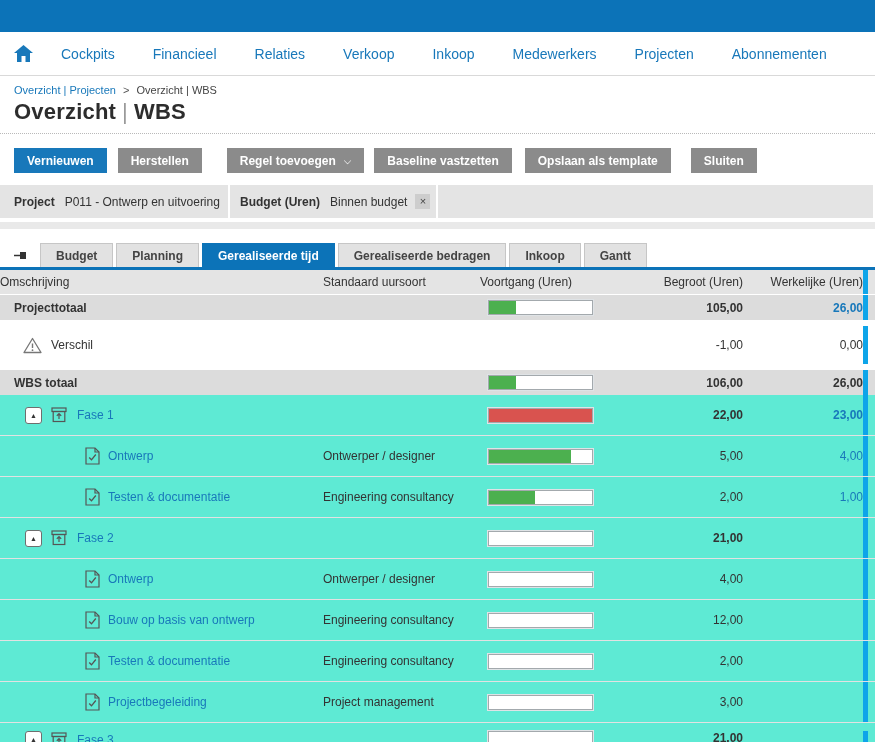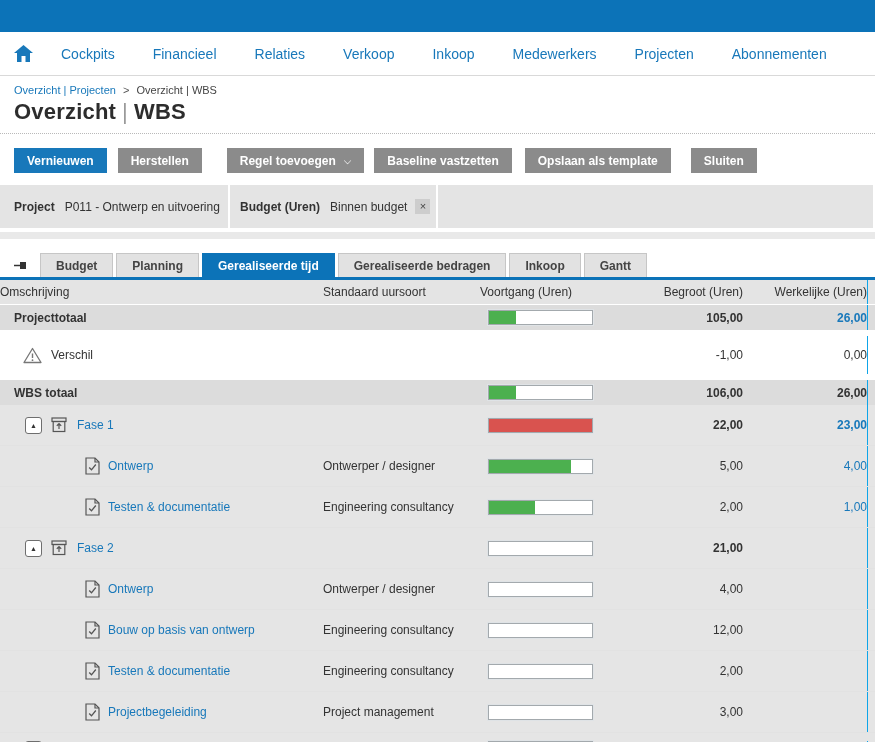--- a/index.html
+++ b/index.html
@@ -29,21 +29,21 @@
   .btn { height:25px; padding:0 13px; border:none; color:#fff; font-weight:bold;
     font-size:12px; font-family:"Liberation Sans", sans-serif; cursor:pointer; display:flex;
     align-items:center; white-space:nowrap; }
   .btn.primary { background:#1878ba; }
   .btn.gray { background:#8b8b8b; }
   .btn .chev { font-size:10px; margin-left:8px; font-weight:normal; }
   .sp-s { margin-right:11px; } .sp-m { margin-right:25px; } .sp-n { margin-right:10px; }
   .sp-o { margin-right:13px; } .sp-p { margin-right:20px; }
 
   
-  .filterbar { display:flex; height:43px; }
+  .filterbar { display:flex; height:33px; }
   .fseg { background:#e4e4e4; display:flex; align-items:center; margin-right:2px; }
   .fseg.f1 { width:228px; padding-left:14px; }
   .fseg.f2 { width:206px; padding-left:10px; }
   .fseg.f3 { flex:1; }
   .flabel { font-weight:bold; color:#333; margin-right:10px; }
   .fvalue { color:#333; }
   .fclose { width:15px; height:15px; background:#cdcdcd; color:#444; border:none;
     font-size:11px; line-height:13px; text-align:center; margin-left:8px; cursor:pointer;
     font-family:"Liberation Sans", sans-serif; padding:0; }
   .substrip { height:7px; background:#e9e9e9; margin-top:4px; }
@@ -58,32 +58,32 @@
   .tab.active { background:#0c73b8; border-color:#0c73b8; color:#fff; }
   .tabline { height:3px; background:#0c73b8; }
 
   
   .grid { width:875px; }
   .row { display:flex; align-items:center; }
   .c-desc { width:323px; display:flex; align-items:center; }
   .c-uur  { width:157px; color:#333; }
   .c-prog { width:130px; }
   .c-beg  { width:133px; text-align:right; }
-  .c-werk { width:125px; text-align:left; border-right:1px solid #0ea5e9;
+  .c-werk { width:125px; text-align:left; border-right:5px solid #0ea5e9;
     padding-right:0; height:100%; display:flex; align-items:center; justify-content:flex-end; }
 
   .hdr { height:25px; background:#e4e4e4; border-bottom:1px solid #fff; color:#333; }
   .hdr .c-desc { }
   .hdr .c-prog .htxt { margin-left:0; }
 
   .trow { height:25px; background:#dcdcdc; font-weight:bold; }
   .trow .c-desc { padding-left:14px; }
   .wrow { height:38px; background:#fff; }
   .wrow .c-desc { padding-left:23px; }
-  .prow, .krow { height:41px; background:#e5e5e5; border-bottom:1px solid #e2e2e2; }
+  .prow, .krow { height:41px; background:#5eead4; border-bottom:1px solid #e2e2e2; }
   .prow .c-desc { padding-left:25px; }
   .krow .c-desc { padding-left:85px; }
   .prow.cut { height:28px; border-bottom:none; align-items:flex-start; padding-top:8px; }
   .gap6 { height:6px; background:#fff; }
 
   .bar { margin-left:8px; width:105px; height:15px; background:#fff;
     border:1px solid #a3a9ad; box-shadow:0 0 0 1px #dfe3e6; }
   .bar .fill { height:100%; width:0; }
 
   .link { color:#1878ba; cursor:pointer; }

